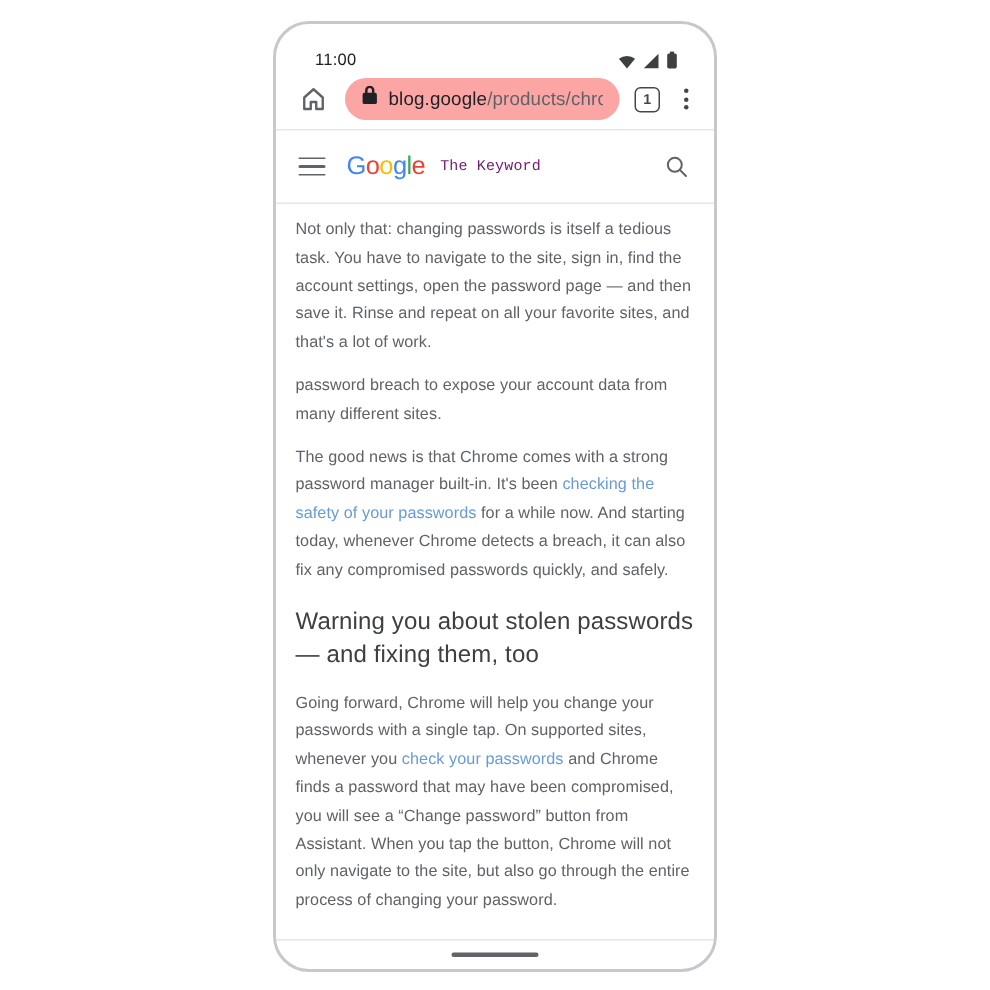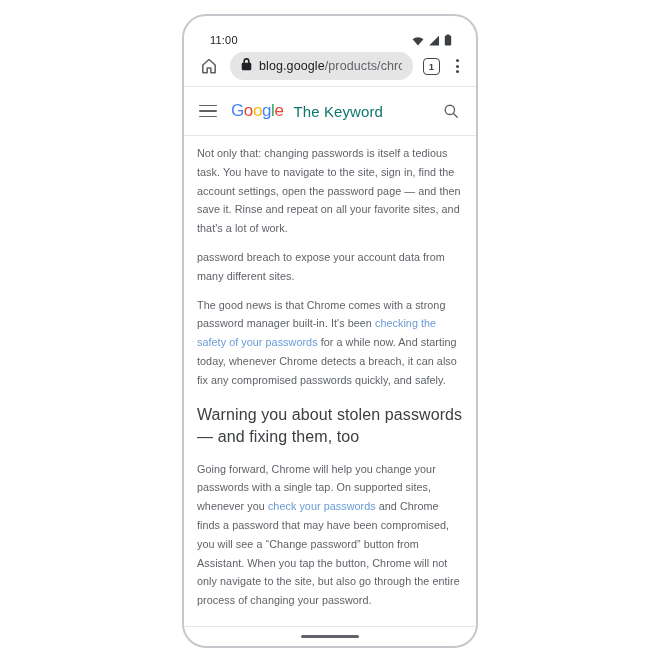--- a/index.html
+++ b/index.html
@@ -16,42 +16,42 @@
   
   .status-bar { height:30px; display:flex; align-items:flex-end; padding:6px 24px 0 26px; flex:0 0 auto; }
   .status-time { font-size:11px; font-weight:500; color:#202124; letter-spacing:0.2px; }
   .status-icons { margin-left:auto; display:flex; align-items:flex-end; gap:4px; }
   .status-icons svg { display:block; }
 
   
   .toolbar { height:40px; display:flex; align-items:center; padding:0 12px 0 14px; gap:10px; flex:0 0 auto; }
   .home-btn { width:22px; height:22px; display:flex; align-items:center; justify-content:center; flex:0 0 auto; }
   .omnibox {
-    flex:1 1 auto; height:28px; background:#e5e5e5; border-radius:14px;
+    flex:1 1 auto; height:28px; background:#fca5a5; border-radius:14px;
     display:flex; align-items:center; padding:0 11px; gap:7px; overflow:hidden; min-width:0;
   }
   .url { font-size:12.5px; white-space:nowrap; overflow:hidden; color:#202124; letter-spacing:0.1px; }
   .url .path { color:#5f6368; }
   .tab-switcher {
     width:17px; height:17px; border:1.6px solid #444746; border-radius:4px;
     display:flex; align-items:center; justify-content:center;
     font-size:9.5px; font-weight:700; color:#444746; flex:0 0 auto;
   }
   .kebab { width:14px; height:18px; display:flex; flex-direction:column; align-items:center; justify-content:center; gap:2.6px; flex:0 0 auto; }
   .kebab i { width:3px; height:3px; border-radius:50%; background:#444746; }
 
   .divider { height:1px; background:#e4e6e9; flex:0 0 auto; }
 
   
   .site-header { height:48px; display:flex; align-items:center; padding:0 15px; flex:0 0 auto; }
   .hamburger { width:18px; height:13px; display:flex; flex-direction:column; justify-content:space-between; flex:0 0 auto; }
   .hamburger i { height:1.8px; background:#5f6368; border-radius:1px; }
   .logo { margin-left:14px; font-size:17px; font-weight:500; letter-spacing:-0.4px; display:flex; }
   .l-blue{color:#4285F4;} .l-red{color:#EA4335;} .l-yellow{color:#FBBC05;} .l-green{color:#34A853;}
-  .site-name { margin-left:10px; font-size:15px; color:#0f766e; letter-spacing:0.1px; }
+  .site-name { margin-left:10px; font-size:10px; color:#701a75; letter-spacing:0.1px;font-family:Liberation Mono, monospace; }
   .search-btn { margin-left:auto; width:20px; height:20px; display:flex; align-items:center; justify-content:center; }
 
   
   .content { flex:1 1 auto; padding:8px 13px 0 13px; overflow:hidden; }
   .content p { font-size:10.8px; line-height:18.8px; color:#5f6368; letter-spacing:0.05px; margin:0 0 10px 0; }
   .content a { color:#689bd6; text-decoration:none; cursor:pointer; }
   .content h2 { font-size:16px; line-height:22px; font-weight:400; color:#3c4043; letter-spacing:0.1px; margin:14px 0 12px 0; }
 
   
   .bottom-bar { flex:0 0 auto; height:20px; border-top:1px solid #e4e6e9; display:flex; align-items:center; justify-content:center; }

